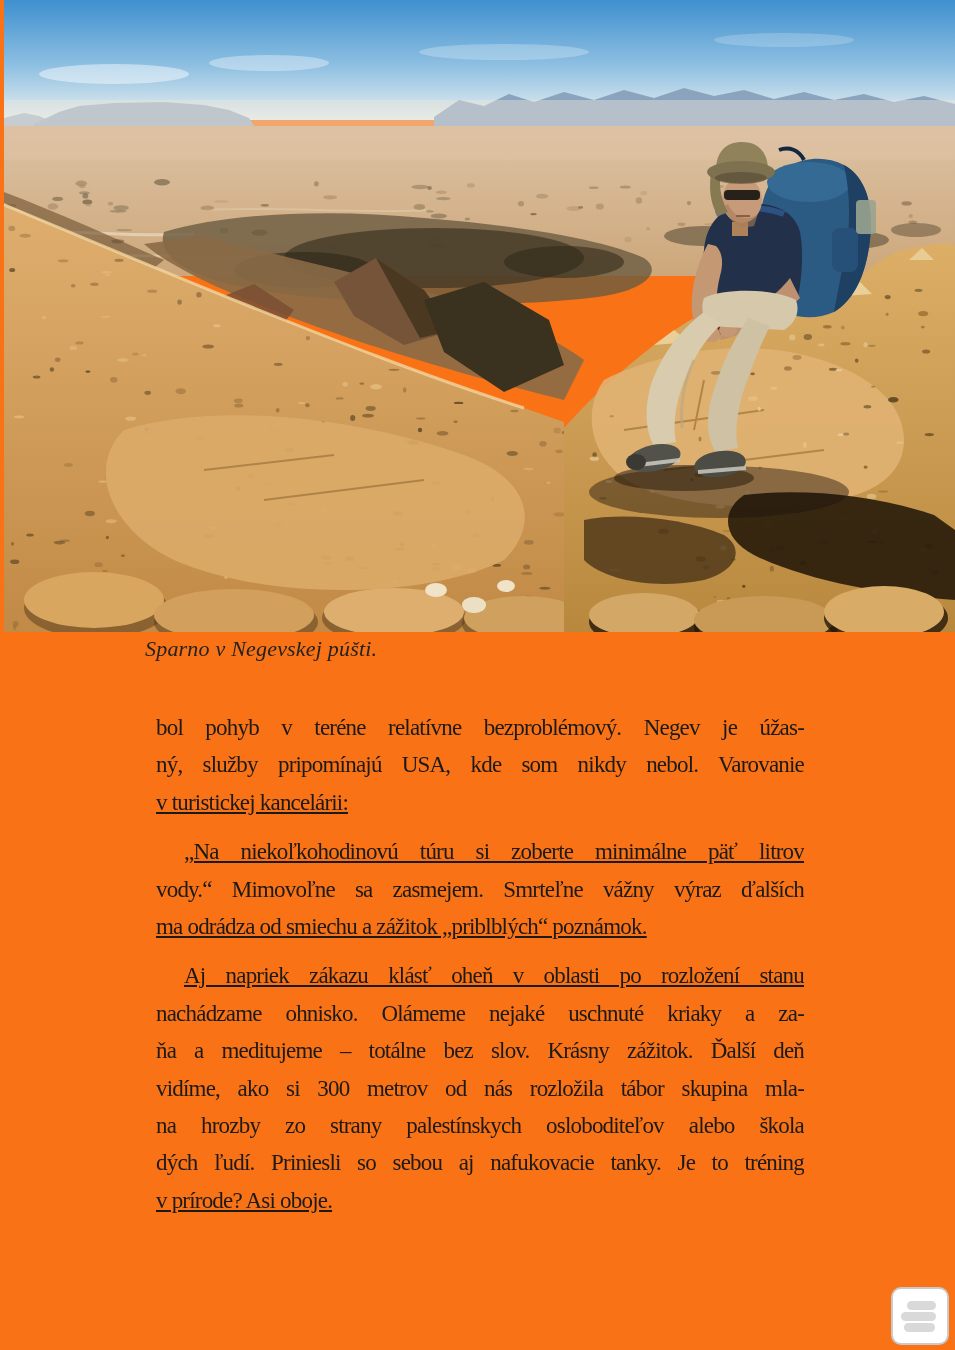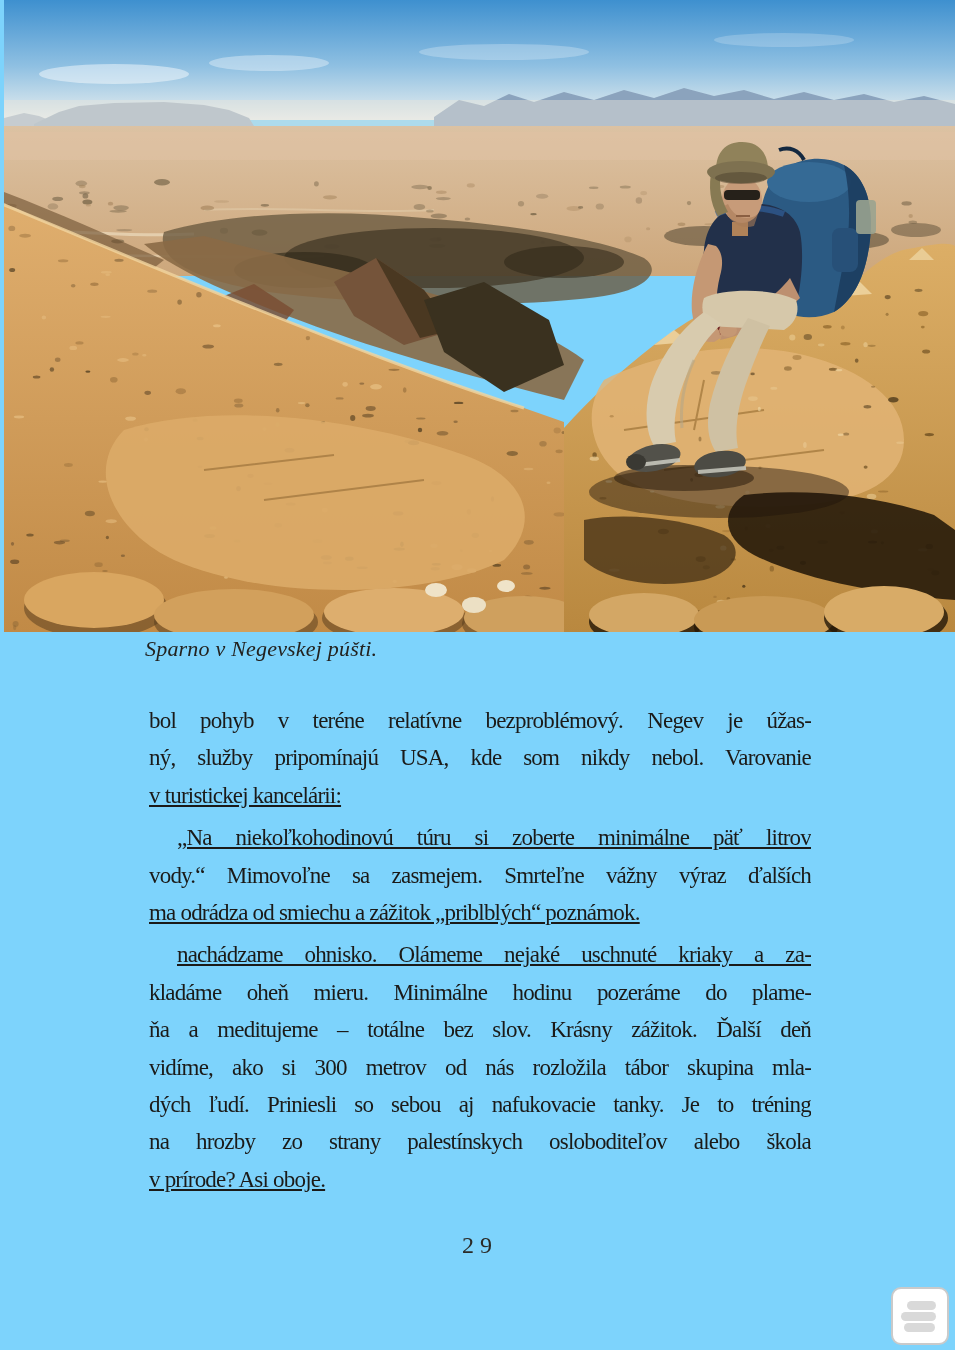--- a/index.html
+++ b/index.html
@@ -1,27 +1,27 @@
 <!DOCTYPE html>
 <html><head>
 <meta charset="utf-8">
 <style>
   html,body{margin:0;padding:0;}
   body{width:955px;height:1350px;background:#ffffff;overflow:hidden;position:relative;
        font-family:"Liberation Serif", serif;}
-  .page{position:absolute;inset:0;background:#7dd3fc;}
+  .page{position:absolute;inset:0;background:#f97316;}
 
   .photo{position:absolute;left:4px;top:0;width:951px;height:632px;margin:0;overflow:hidden;}
   .photo svg{display:block;width:951px;height:632px;}
 
   .caption{position:absolute;left:145px;top:636px;margin:0;
            font-style:italic;font-size:22px;color:#23221f;letter-spacing:.2px;}
 
   .body-text{position:absolute;left:144px;top:697px;width:672px;color:#1b1a18;}
-  .para{margin:5px;}
+  .para{margin:12px;}
   .line{font-size:23px;letter-spacing:-0.8px;line-height:37.4px;height:37.4px;overflow:hidden;
         text-align:justify;text-align-last:justify;}
   .line.last{text-align-last:left;text-decoration:underline;}
   .para.indent .line:first-child{text-indent:28px;text-decoration:underline;}
 
   .page-number{position:absolute;left:144px;top:1232px;width:672px;text-align:center;
                font-size:24px;letter-spacing:6px;color:#2b2a27;}
 
   .logo{position:absolute;right:6px;bottom:5px;width:54px;height:54px;background:#fff;
         border:2px solid #cacaca;border-radius:10px;}
@@ -491,30 +491,29 @@
         <div class="line">bol pohyb v teréne relatívne bezproblémový. Negev je úžas-</div>
         <div class="line">ný, služby pripomínajú USA, kde som nikdy nebol. Varovanie</div>
         <div class="line last">v turistickej kancelárii:</div>
       </div>
       <div class="para indent">
         <div class="line">„Na niekoľkohodinovú túru si zoberte minimálne päť litrov</div>
         <div class="line">vody.“ Mimovoľne sa zasmejem. Smrteľne vážny výraz ďalších</div>
         <div class="line last">ma odrádza od smiechu a zážitok „priblblých“ poznámok.</div>
       </div>
       <div class="para indent">
+        <div class="line">Aj napriek zákazu klásť oheň v oblasti po rozložení stanu</div>
         <div class="line">nachádzame ohnisko. Olámeme nejaké uschnuté kriaky a za-</div>
-        <div class="line">kladáme oheň mieru. Minimálne hodinu pozeráme do plame-</div>
         <div class="line">ňa a meditujeme – totálne bez slov. Krásny zážitok. Ďalší deň</div>
         <div class="line">vidíme, ako si 300 metrov od nás rozložila tábor skupina mla-</div>
+        <div class="line">na hrozby zo strany palestínskych osloboditeľov alebo škola</div>
         <div class="line">dých ľudí. Priniesli so sebou aj nafukovacie tanky. Je to tréning</div>
-        <div class="line">na hrozby zo strany palestínskych osloboditeľov alebo škola</div>
         <div class="line last">v prírode? Asi oboje.</div>
       </div>
     </div>
 
-  <div class="page-number">29</div>
 
   <div class="logo">
     <span class="bar b1"></span>
     <span class="bar b2"></span>
     <span class="bar b3"></span>
   </div>
 </div>
 
 </body></html>

